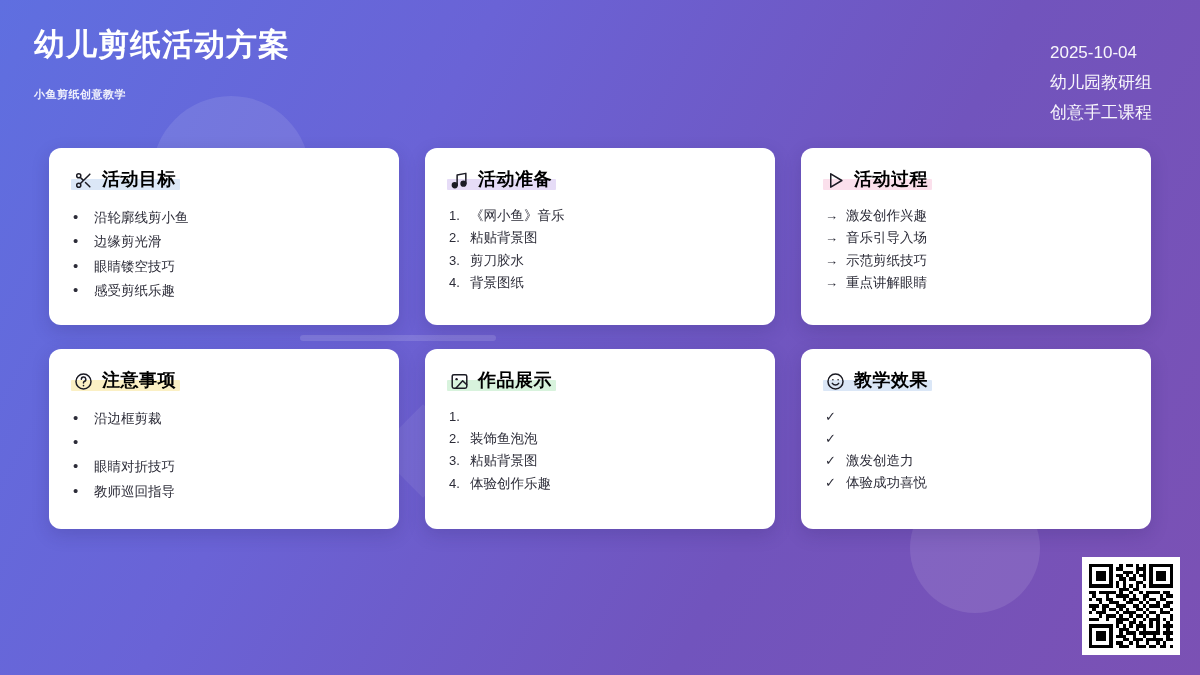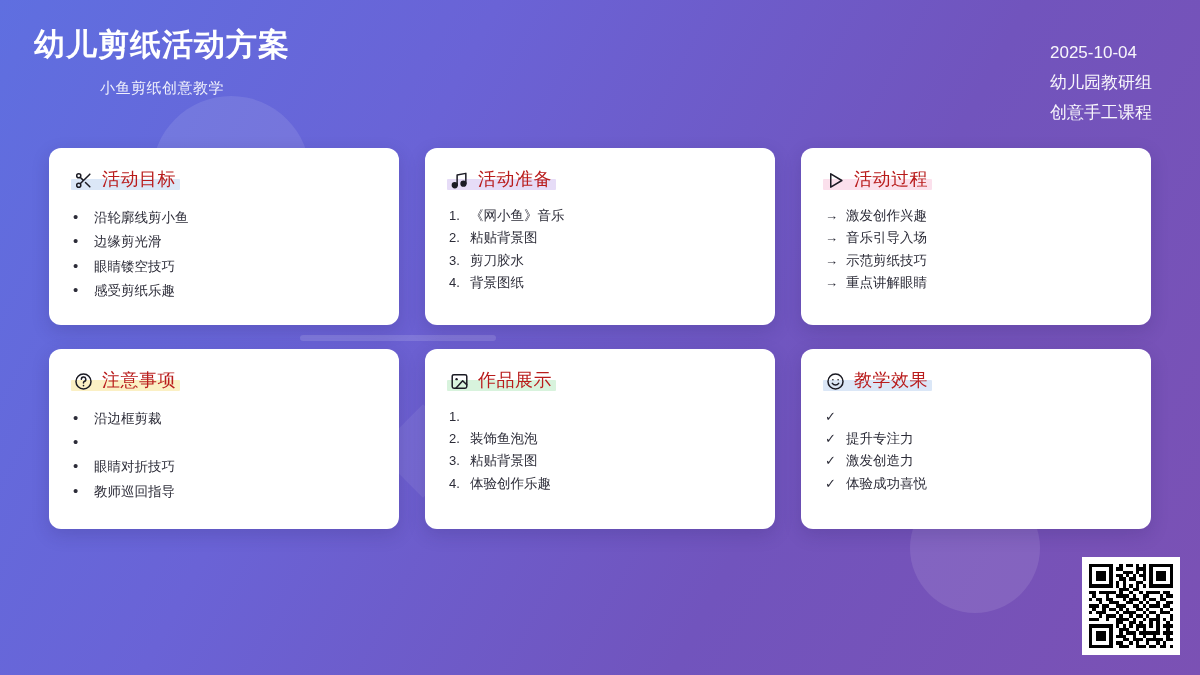--- a/index.html
+++ b/index.html
@@ -55,33 +55,33 @@
   .header {
     position: absolute;
     left: 0; top: 0;
     width: 1200px; height: 140px;
     padding: 26px 48px 0 34px;
     display: flex;
     justify-content: space-between;
     align-items: flex-start;
     z-index: 3;
   }
-  .header-left { padding-left: 0; text-align: center; }
+  .header-left { padding-left: 0; }
   .title {
     color: #ffffff;
     font-size: 31px;
     font-weight: 700;
     letter-spacing: 1px;
     line-height: 1.25;
   }
   .subtitle {
     color: rgba(255,255,255,0.90);
-    font-size: 15px;
-    font-weight: 400;
-    margin-top: 14px;
+    font-size: 11px;
+    font-weight: 700;
+    margin-top: 22px;
     letter-spacing: 0.5px;
   }
   .header-right {
     text-align: left;
     color: rgba(255,255,255,0.95);
     font-size: 17px;
     line-height: 1.75;
     padding-top: 12px;
   }
   .header-right div { white-space: nowrap; }
@@ -133,22 +133,22 @@
     align-items: center;
     justify-content: center;
     color: #1b1b24;
     flex: 0 0 auto;
   }
   .card-icon svg { display: block; }
   .card-title {
     position: relative;
     z-index: 1;
     font-size: 18px;
-    font-weight: 400;
-    color: #b91c1c;
+    font-weight: 700;
+    color: #000000;
     letter-spacing: 0.5px;
     line-height: 1.1;
   }
 
   .card-list { list-style: none; }
   .card-list li {
     display: flex;
     align-items: baseline;
     gap: 8px;
     font-size: 13.5px;
@@ -373,21 +373,20 @@
             </svg>
           </span>
           <span class="card-title">教学效果</span>
         </div>
         <ul class="card-list check">
           <li>
             <span class="mk">✓</span>
           </li>
           <li>
             <span class="mk">✓</span>
-            <span class="tx">提升专注力</span>
           </li>
           <li>
             <span class="mk">✓</span>
             <span class="tx">激发创造力</span>
           </li>
           <li>
             <span class="mk">✓</span>
             <span class="tx">体验成功喜悦</span>
           </li>
         </ul>

